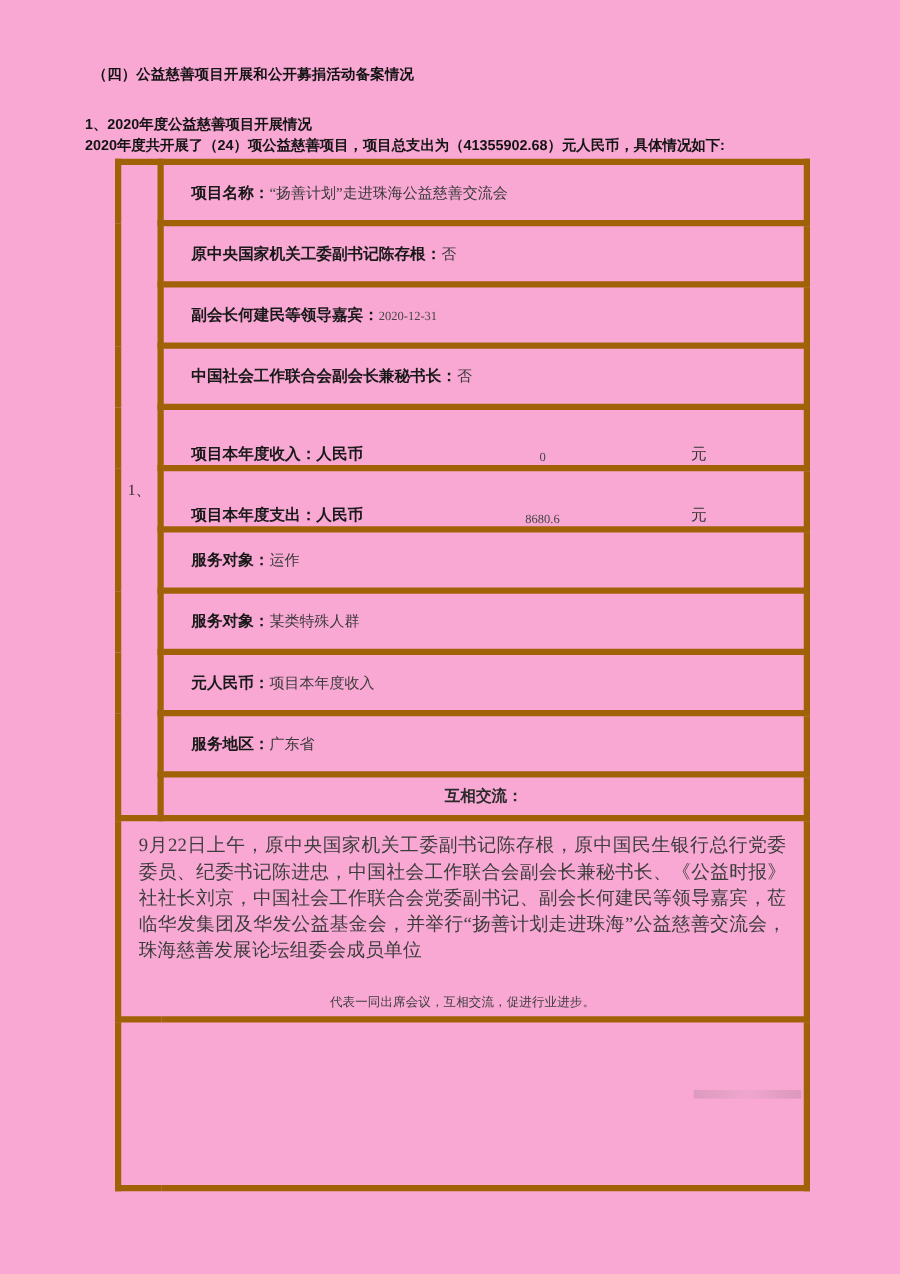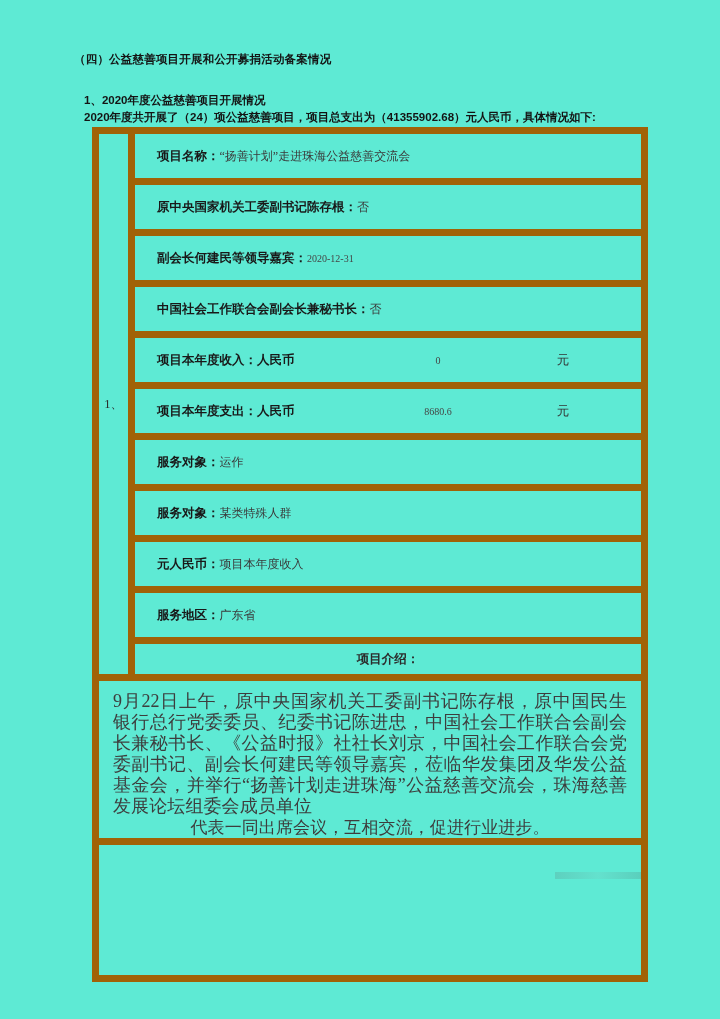--- a/index.html
+++ b/index.html
@@ -12,21 +12,21 @@
     height: 1019px;
     position: relative;
     font-family: "Liberation Serif", "DejaVu Serif", serif;
     color: #1a1a1a;
     overflow: hidden;
   }
 
   .page {
     position: absolute;
     inset: 0;
-    background: #5eead4;
+    background: #f9a8d4;
   }
 
   
   .heading-block {
     position: absolute;
     left: 74px;
     top: 52px;
     width: 600px;
   }
 
@@ -34,21 +34,21 @@
     font-family: "Liberation Sans", "DejaVu Sans", sans-serif;
     font-weight: bold;
     font-size: 11.5px;
     letter-spacing: .2px;
     color: #141414;
     white-space: nowrap;
   }
 
   .sub-block {
     position: absolute;
-    left: 84px;
+    left: 68px;
     top: 93px;
     width: 620px;
   }
   .h-sub {
     font-family: "Liberation Sans", "DejaVu Sans", sans-serif;
     font-weight: bold;
     font-size: 11.5px;
     color: #141414;
     white-space: nowrap;
     line-height: 15px;
@@ -71,21 +71,21 @@
     width: 556px;
     height: 778px;
   }
   table.doc {
     border-collapse: collapse;
     width: 556px;
     height: 778px;
     table-layout: fixed;
   }
   table.doc td {
-    border: 7px solid #a16207;
+    border: 5px solid #a16207;
     padding: 0;
     vertical-align: middle;
     font-size: 12.5px;
     color: #2b2b2b;
   }
   .idx-col {
     width: 29px;
     text-align: center;
     font-size: 12px;
     color: #2b2b2b;
@@ -108,21 +108,21 @@
   }
   .val-num {
     font-family: "Liberation Serif", "DejaVu Serif", serif;
     color: #454545;
     font-size: 10px;
   }
 
   .money-row {
     position: relative;
     display: flex;
-    align-items: center;
+    align-items: flex-end;
     height: 44px;
     padding-left: 22px;
   }
   .money-label { width: 196px; }
   .money-amount {
     width: 170px;
     text-align: center;
   }
   .money-unit {
     width: 80px;
@@ -137,33 +137,34 @@
     font-weight: bold;
     font-size: 13px;
     color: #161616;
   }
 
   .intro-body {
     padding: 10px 14px 0 14px !important;
     vertical-align: top !important;
   }
   .intro-para {
-    font-size: 18px;
+    font-size: 15px;
     line-height: 21px;
     color: #3d3d3d;
     text-align: justify;
     text-justify: inter-character;
     letter-spacing: .1px;
   }
   .intro-last {
-    font-size: 17px;
+    font-size: 10px;
     line-height: 21px;
     color: #3d3d3d;
     text-align: center;
     letter-spacing: .1px;
+    margin-top: 20px;
   }
 
   .blank-cell { height: 130px; }
 
   
   .scan-smudge {
     position: absolute;
     left: 555px;
     top: 872px;
     width: 86px;
@@ -256,21 +257,21 @@
         </tr>
 
         <tr>
           <td class="row-cell">
             <span class="lbl">服务地区：</span><span class="val">广东省</span>
           </td>
         </tr>
 
         <tr>
           <td class="intro-head">
-            <span>项目介绍：</span>
+            <span>互相交流：</span>
           </td>
         </tr>
 
         <tr>
           <td class="intro-body" colspan="2">
             <div class="intro-para">9月22日上午，原中央国家机关工委副书记陈存根，原中国民生银行总行党委委员、纪委书记陈进忠，中国社会工作联合会副会长兼秘书长、《公益时报》社社长刘京，中国社会工作联合会党委副书记、副会长何建民等领导嘉宾，莅临华发集团及华发公益基金会，并举行“扬善计划走进珠海”公益慈善交流会，珠海慈善发展论坛组委会成员单位</div>
             <div class="intro-last">代表一同出席会议，互相交流，促进行业进步。</div>
           </td>
         </tr>
 

